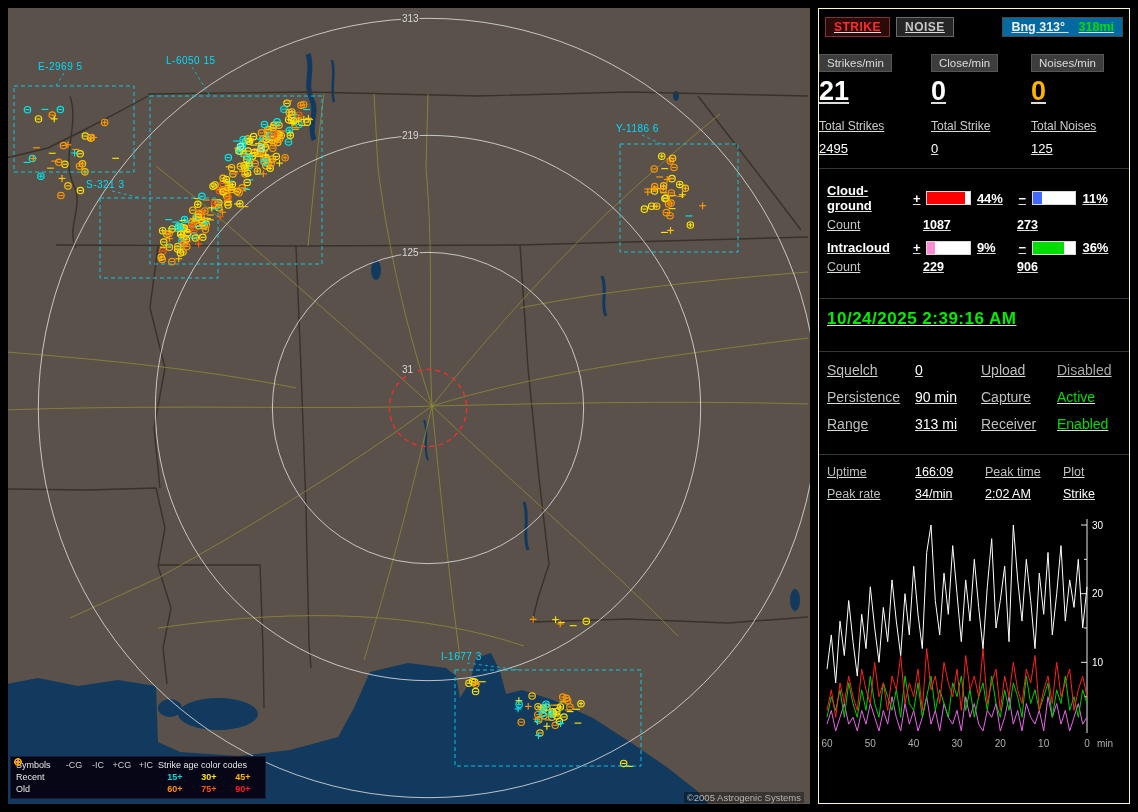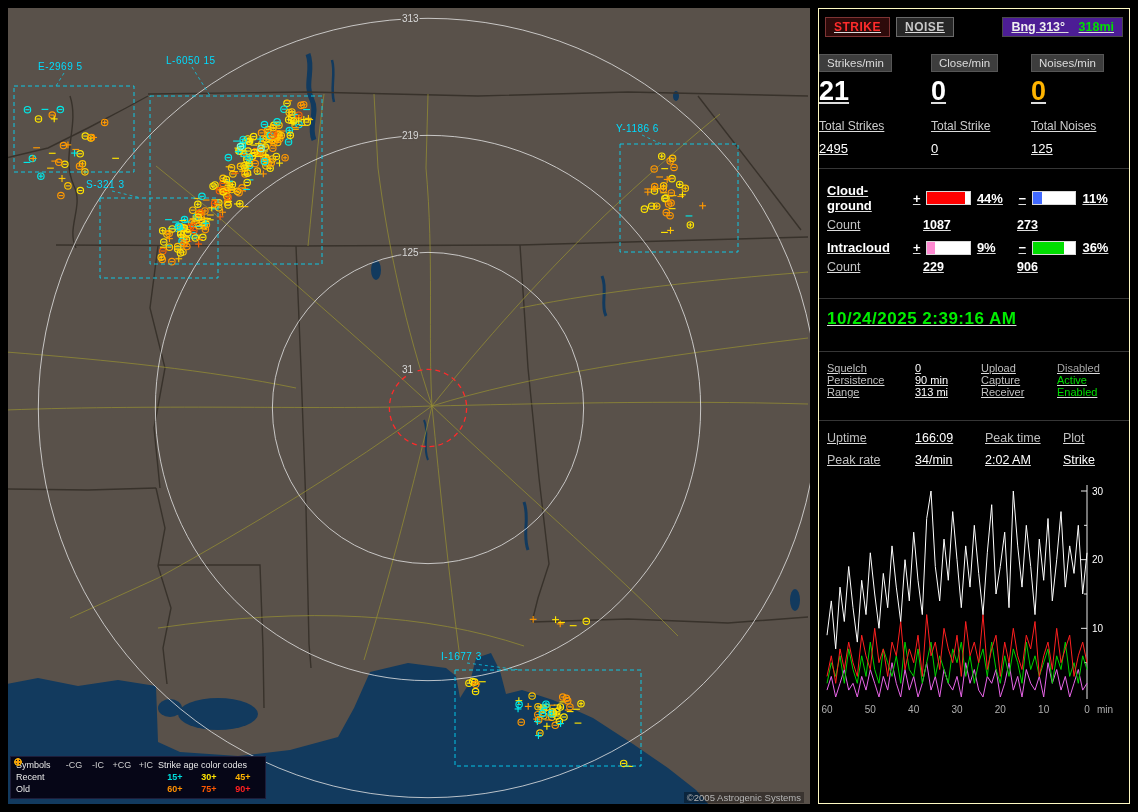--- a/index.html
+++ b/index.html
@@ -32,21 +32,21 @@
   .lg-agehead{grid-column:span 3;color:#e8e8e8;white-space:nowrap;}
   .lg-age{text-align:center;font-weight:bold;}
 
   
   .panel{position:absolute;left:818px;top:8px;width:312px;height:796px;background:#000;
          color:#ddd;border:1px solid #fef9c3;box-sizing:border-box;overflow:hidden;text-decoration:underline;}
   .top-row{display:flex;align-items:center;gap:6px;padding:8px 6px 6px;}
   .btn{font-weight:bold;font-size:12px;padding:2px 8px;letter-spacing:.5px;cursor:default;}
   .btn-strike{color:#ff2c2c;background:#2d0a0a;border:1px solid #7d3434;}
   .btn-noise{color:#c8c8c8;background:#262626;border:1px solid #6a6a6a;}
-  .bng-box{margin-left:auto;background:#4c1d95;border:1px solid #4a4a4a;padding:2px 8px;
+  .bng-box{margin-left:auto;background:#0369a1;border:1px solid #4a4a4a;padding:2px 8px;
            font-weight:bold;font-size:12.5px;color:#f0f0f0;white-space:nowrap;}
   .bng-dist{color:#00e000;margin-left:10px;}
 
   .stats-row{display:grid;grid-template-columns:112px 100px 1fr;text-align:left;margin-top:10px;}
   .stat-label{display:inline-block;background:#3d3d3d;color:#dcdcdc;font-size:11.5px;
               padding:2px 7px;border:1px solid #565656;}
   .stat-value{font-size:27px;font-weight:bold;color:#fff;margin-top:4px;}
   .total-label{font-size:12px;color:#cccccc;margin-top:12px;}
   .total-value{font-size:13px;color:#fff;margin-top:8px;}
 
@@ -58,21 +58,21 @@
   .bar{width:44px;height:12px;border:1px solid #d8d8d8;background:#fff;margin:0 3px;
        position:relative;display:inline-block;}
   .bar-fill{position:absolute;left:0;top:0;bottom:0;}
   .pct{width:40px;margin-left:3px;}
   .count-row{display:flex;font-size:12.5px;margin:5px 0 8px;color:#c4c4c4;}
   .count-label{width:86px;}
   .count-val{width:94px;padding-left:10px;box-sizing:border-box;color:#fff;font-weight:bold;}
 
   .clock{color:#00ee00;font-weight:bold;font-size:17px;letter-spacing:.5px;padding:10px 8px;}
 
-  .grid4{display:grid;grid-template-columns:88px 66px 76px 1fr;row-gap:0;font-size:11px;padding:10px 8px;}
+  .grid4{display:grid;grid-template-columns:88px 66px 76px 1fr;row-gap:11px;font-size:14px;padding:10px 8px;}
   .grid4b{display:grid;grid-template-columns:88px 70px 78px 1fr;row-gap:8px;font-size:12.5px;padding:10px 8px;}
   .lab{color:#bfbfbf;}
   .val{color:#fff;}
 
   .trend-head{border-top:1px solid #363636;margin-top:10px;padding:8px 8px 2px;display:flex;gap:14px;font-size:12.5px;}
   #trend-svg{display:block;margin:2px 0 0 2px;background:#000;}
   .axis{stroke:#e8e8e8;stroke-width:1;}
   .ytick{fill:#fff;font-size:10px;font-family:"Liberation Sans",sans-serif;}
   .xtick{fill:#b0b0b0;font-size:10px;font-family:"Liberation Sans",sans-serif;}
 </style>

